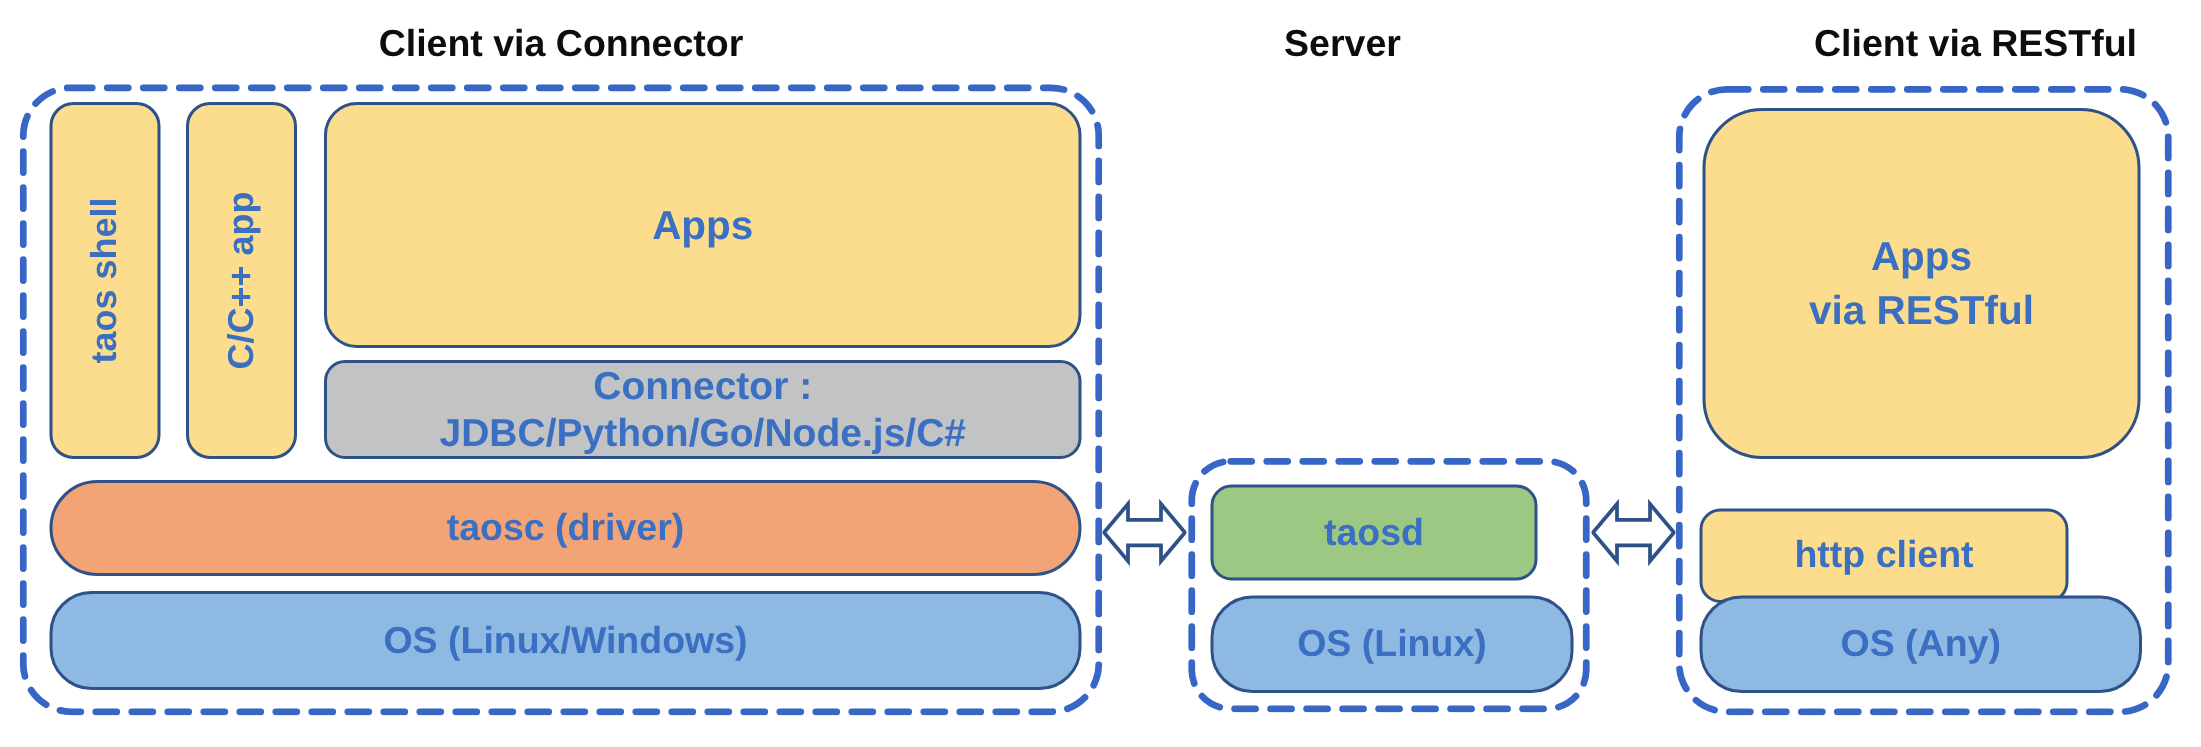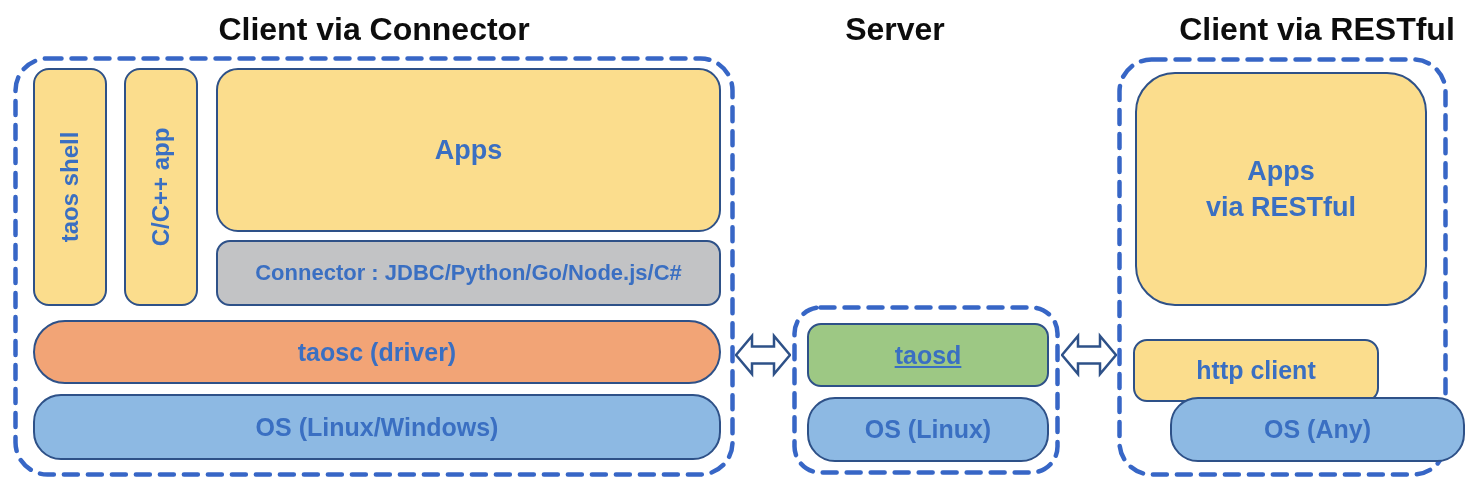--- a/index.html
+++ b/index.html
@@ -19,21 +19,21 @@
     position:relative;
     width:1467px;height:498px;
     background:var(--canvas-bg);
     font-family:"Liberation Sans",sans-serif;
     overflow:hidden;
   }
   .title{
     position:absolute;
     top:14px;
     text-align:center;
-    font-size:32px;
+    font-size:25px;
     font-weight:bold;
     color:var(--title-text);
     letter-spacing:0px;
     line-height:30px;
   }
   .frame{position:absolute;}
   .frame svg{display:block;width:100%;height:100%;}
   .frame rect{
     fill:none;
     stroke:var(--dashed-border);
@@ -59,21 +59,21 @@
   .fill-yellow{background:var(--yellow);}
   .fill-orange{background:var(--orange);}
   .fill-blue{background:var(--blue);border-radius:28px;}
   .fill-green{background:var(--green);}
   .fill-gray{background:var(--gray);}
   .vertical-label{
     transform:rotate(-90deg);
     white-space:nowrap;
     font-size:24px;
   }
-  .fs22{font-size:22px;}
+  .fs22{font-size:26px;}
   .fs25{font-size:25px;}
   .fs27{font-size:27px;}
   .multiline{white-space:pre-line;line-height:1.35;}
   .arrow{position:absolute;}
   .arrow svg{display:block;}
   .arrow polygon{
     fill:#ffffff;
     stroke:var(--box-border);
     stroke-width:2.5;
     stroke-linejoin:miter;
@@ -121,38 +121,38 @@
   </div>
 
   <div class="box fill-orange r14 fs25" style="left:33px;top:320px;width:688px;height:64px;border-radius:32px;">
     <span>taosc (driver)</span>
   </div>
 
   <div class="box fill-blue r14 fs25" style="left:33px;top:394px;width:688px;height:66px;">
     <span>OS (Linux/Windows)</span>
   </div>
 
-  <div class="box fill-green r14 fs25" style="left:807px;top:323px;width:242px;height:64px;text-decoration:underline;">
+  <div class="box fill-green r14 fs25" style="left:807px;top:323px;width:218px;height:64px;">
     <span>taosd</span>
   </div>
 
   <div class="box fill-blue r14 fs25" style="left:807px;top:397px;width:242px;height:65px;">
     <span>OS (Linux)</span>
   </div>
 
   <div class="box fill-yellow r40 fs27" style="left:1135px;top:72px;width:292px;height:234px;">
     <span class="multiline">Apps
 via RESTful</span>
   </div>
 
   <div class="box fill-yellow r14 fs25" style="left:1133px;top:339px;width:246px;height:63px;">
     <span>http client</span>
   </div>
 
-  <div class="box fill-blue r14 fs25" style="left:1133px;top:397px;width:295px;height:65px;margin-left:37px;">
+  <div class="box fill-blue r14 fs25" style="left:1133px;top:397px;width:295px;height:65px;">
     <span>OS (Any)</span>
   </div>
 
   <div class="arrow" style="left:735px;top:331px;width:56px;height:48px;">
     <svg width="56" height="48" viewBox="0 0 56 48">
       <polygon points="1,24 17,5 17,15.5 39,15.5 39,5 55,24 39,43 39,32.5 17,32.5 17,43"></polygon>
     </svg>
   </div>
   <div class="arrow" style="left:1061px;top:331px;width:56px;height:48px;">
     <svg width="56" height="48" viewBox="0 0 56 48">

